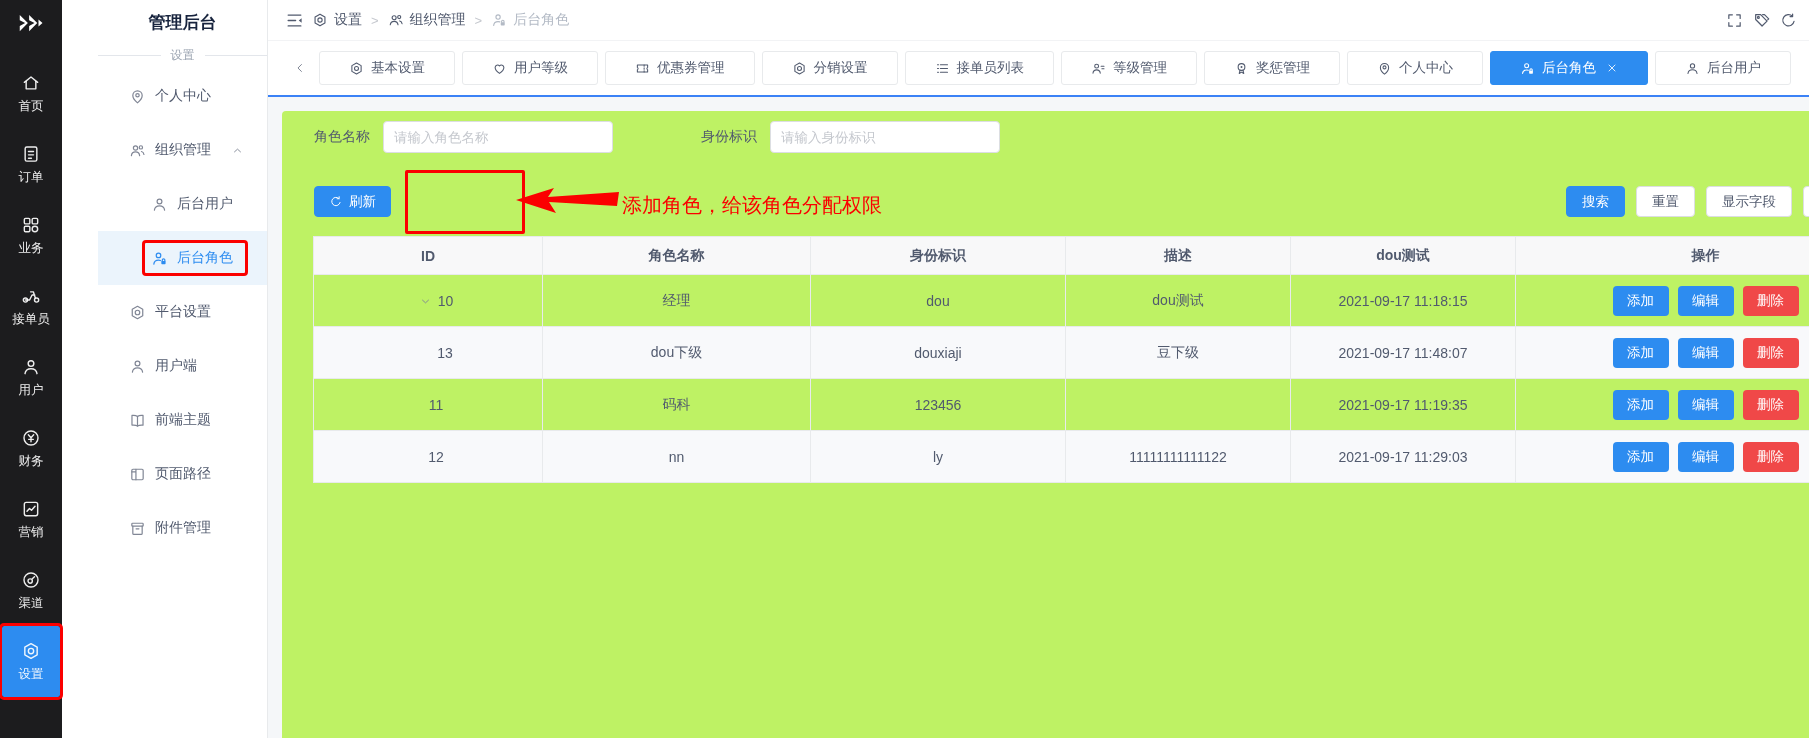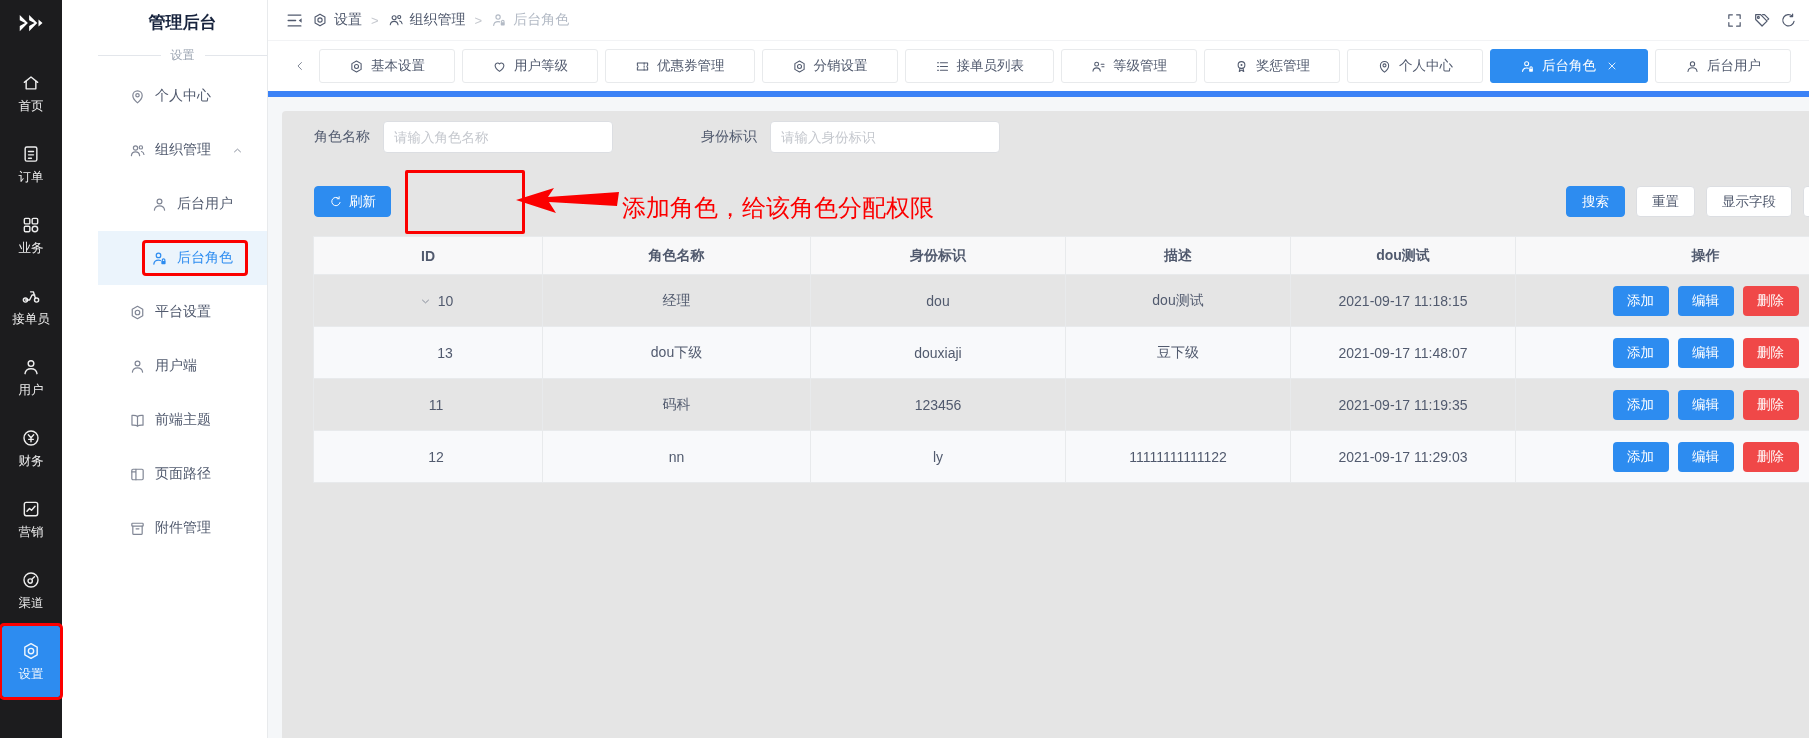--- a/index.html
+++ b/index.html
@@ -50,34 +50,34 @@
   .collapse-btn { width:19px; height:19px; color:#515a6e; cursor:pointer; margin-right:8px; }
   .crumb { display:flex; align-items:center; gap:6px; font-size:14px; color:#515a6e; cursor:pointer; }
   .crumb .ic { width:16px; height:16px; }
   .crumb.last { color:#b3bac5; cursor:default; }
   .crumb-sep { color:#c5c8ce; font-size:13px; }
   .topbar-actions { margin-left:auto; display:flex; align-items:center; gap:10px; }
   .topbar-actions .ic { width:17px; height:17px; color:#515a6e; cursor:pointer; }
 
   
   .tabbar { position:absolute; left:268px; top:41px; width:1541px; height:56px; background:#fff;
-            border-bottom:6px solid #3b82f6; display:flex; align-items:center; padding-left:17px; overflow:hidden; }
+            border-bottom:2px solid #3b82f6; display:flex; align-items:center; padding-left:17px; overflow:hidden; }
   .tab-nav { width:30px; height:34px; display:flex; align-items:center; justify-content:center;
              color:#808695; cursor:pointer; flex:none; }
   .tab-nav .ic { width:14px; height:14px; }
   .tabs { display:flex; gap:7px; margin-left:4px; flex:none; }
   .tab { height:34px; display:flex; align-items:center; gap:7px; padding:0 29px; background:#fff;
          border:1px solid #e8eaec; border-radius:3px; font-size:13.5px; color:#515a6e;
          cursor:pointer; white-space:nowrap; flex:none; }
   .tab .ic { width:15px; height:15px; }
   .tab.active { background:#2d8cf0; border-color:#2d8cf0; color:#fff; }
   .tab .close { width:12px; height:12px; margin-left:3px; }
 
   
-  .card { position:absolute; left:282px; top:111px; width:1527px; height:627px; background:#e5e5e5;
+  .card { position:absolute; left:282px; top:111px; width:1527px; height:627px; background:#bef264;
           border-radius:4px 0 0 0; overflow:hidden; }
 
   .filter-row { position:absolute; left:32px; top:10px; height:32px; display:flex; align-items:center; }
   .filter-label { font-size:14px; color:#515a6e; margin-right:13px; }
   .filter-input { width:230px; height:32px; border:1px solid #dcdee2; border-radius:4px;
                   padding:0 10px; font-size:13.5px; color:#515a6e; outline:none;
                   font-family:"Liberation Sans","DejaVu Sans",sans-serif; }
   .filter-input::placeholder { color:#c5c8ce; }
   .filter-gap { width:88px; }
 
@@ -86,21 +86,21 @@
          font-family:inherit; background:#fff; color:#515a6e; }
   .btn .ic { width:14px; height:14px; }
   .btn.primary { background:#2d8cf0; border-color:#2d8cf0; color:#fff; }
   .btn.plain { border-color:#dcdee2; }
 
   .toolbar-left { position:absolute; left:32px; top:75px; display:flex; gap:22px;flex-direction:column; }
   .toolbar-left .btn { padding:0 14px; }
   .red-box { position:absolute; left:123px; top:59px; width:120px; height:64px;
              border:3px solid #fb0000; border-radius:2px; pointer-events:none; }
   .anno-arrow { position:absolute; left:234px; top:74px; width:104px; height:30px; }
-  .anno-text { position:absolute; left:340px; top:81px; font-size:24px; color:#fb0000; white-space:nowrap; }
+  .anno-text { position:absolute; left:340px; top:81px; font-size:20px; color:#fb0000; white-space:nowrap; }
 
   .toolbar-right { position:absolute; right:17px; top:75px; display:flex; gap:11px; }
   .toolbar-right .btn { padding:4px 15px; }
   .sliver-btn { position:absolute; left:1521px; top:75px; width:24px; height:31px;
                 border:1px solid #dcdee2; border-radius:4px; background:#fff; }
 
   
   .role-table { position:absolute; left:31px; top:125px; width:1582px; border-collapse:collapse;
                 table-layout:fixed; font-size:14px; }
   .role-table th, .role-table td { border:1px solid #e8eaec; text-align:center; color:#515a6e; }

